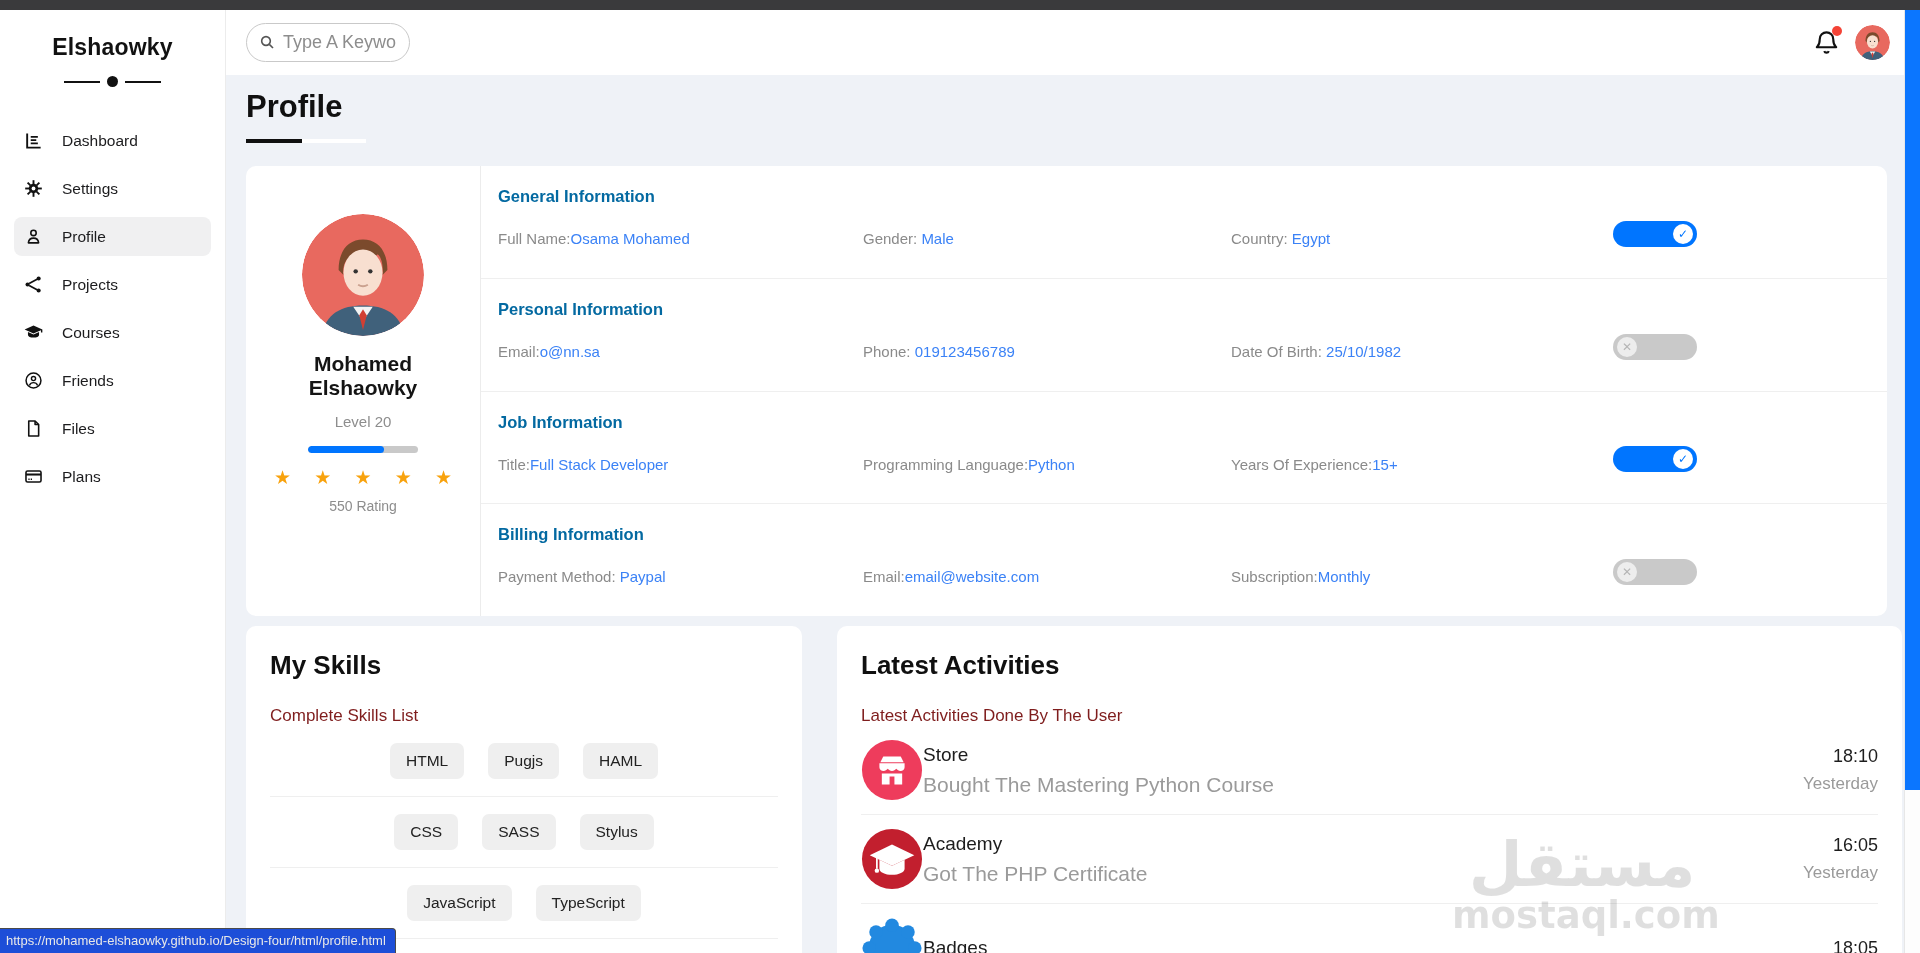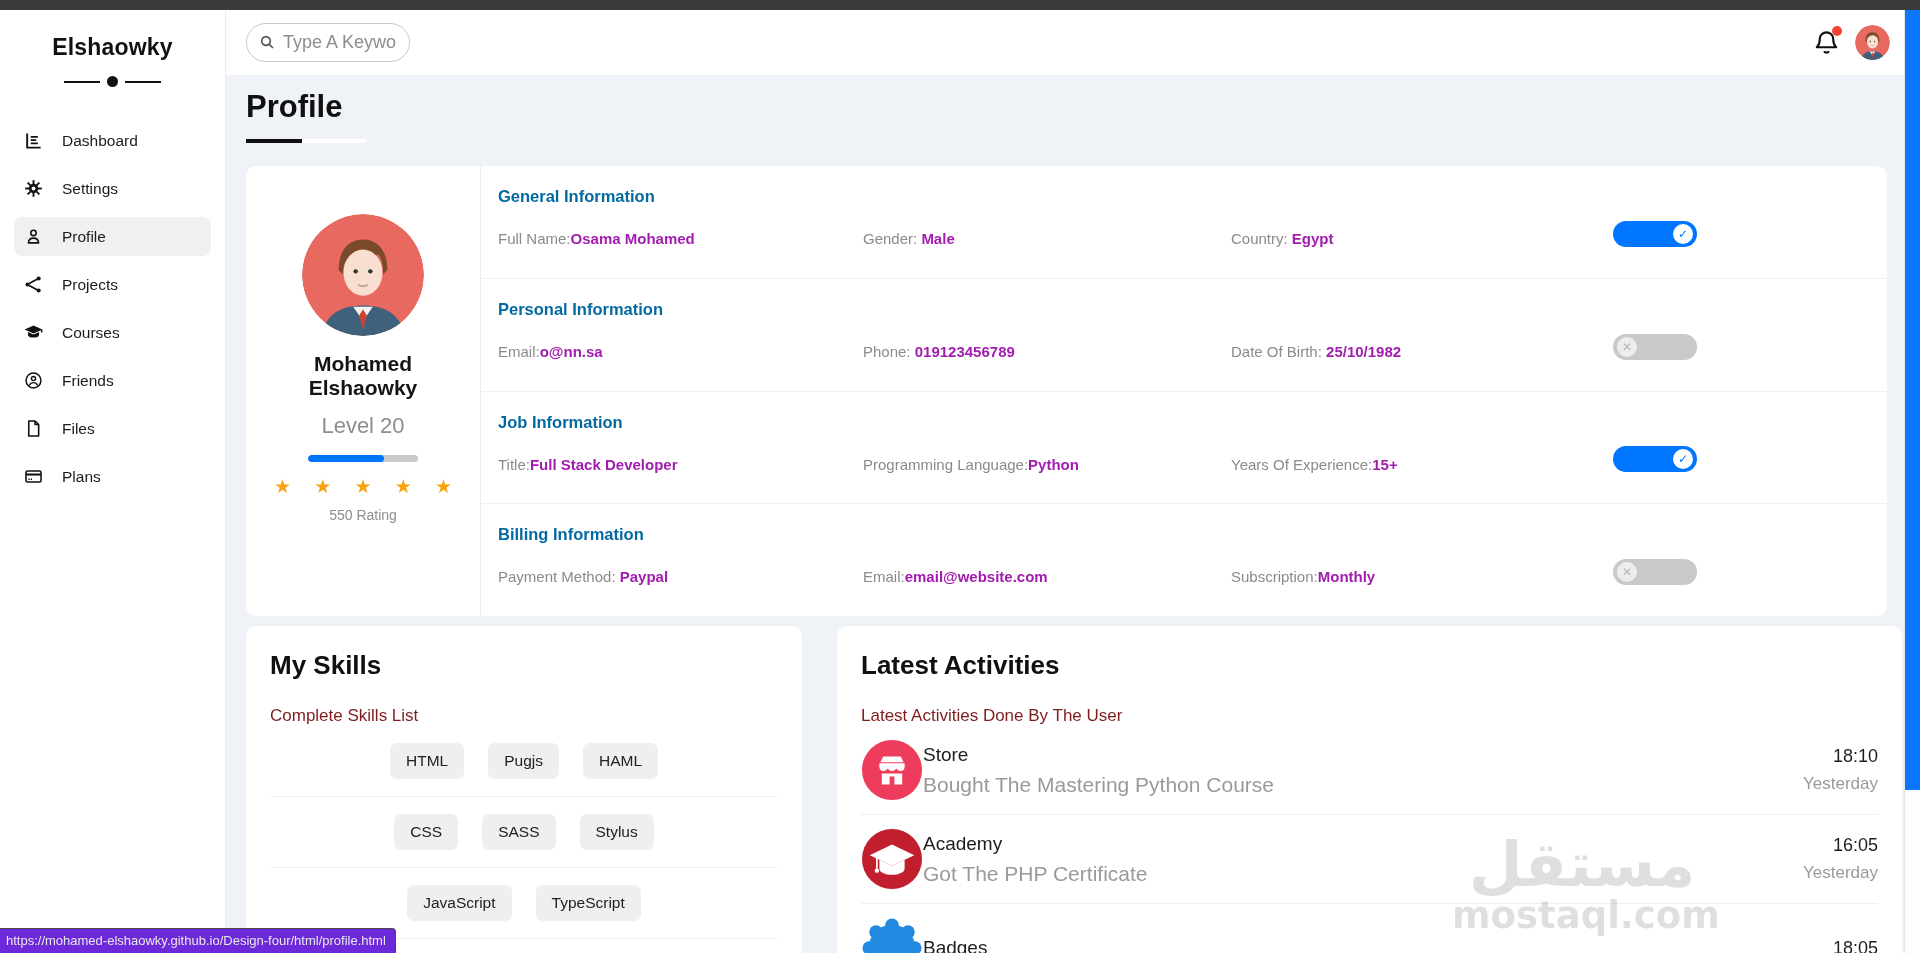--- a/index.html
+++ b/index.html
@@ -40,33 +40,33 @@
   .page-title { font-size:31px; font-weight:700; color:#101010; }
   .title-underline { display:flex; margin-top:14px; height:4px; width:120px; }
   .title-underline .b { width:56px; background:#101010; }
   .title-underline .w { width:64px; background:#ffffff; }
 
   
   .profile-card { margin-top:23px; background:#fff; border-radius:10px; height:450px; display:flex; width:1641px; }
   .pc-left { width:235px; flex:none; border-right:1px solid #ececec; display:flex; flex-direction:column; align-items:center; padding-top:48px; }
   .avatar-lg { width:122px; height:122px; border-radius:50%; overflow:hidden; }
   .p-name { margin-top:16px; text-align:center; font-size:21px; font-weight:700; color:#141414; line-height:1.15; }
-  .p-level { margin-top:13px; color:#8d8d8d; font-size:22px; }
+  .p-level { margin-top:13px; color:#8d8d8d; font-size:15px; }
   .p-progress { margin-top:16px; width:110px; height:7px; border-radius:4px; background:#c9c9c9; overflow:hidden; }
   .p-progress .fill { height:100%; background:#0075ff; border-radius:4px; }
   .p-stars { margin-top:15px; width:178px; display:flex; justify-content:space-between; color:#f8a20d; font-size:19px; line-height:1; }
   .p-rating { margin-top:11px; color:#8d8d8d; font-size:14px; }
 
   .pc-right { flex:1; display:flex; flex-direction:column; }
   .info-section { padding:21px 20px 24px 17px; border-bottom:1px solid #efefef; position:relative; flex:1; }
   .info-section:last-child { border-bottom:none; }
   .info-title { font-size:16.5px; font-weight:700; color:#0369a1; }
   .info-fields { display:grid; grid-template-columns:365px 368px 1fr; margin-top:24px; font-size:15px; }
   .info-fields .lbl { color:#8a8a8a; }
-  .info-fields .val { color:#a21caf; font-weight:700; }
+  .info-fields .val { color:#3b82f6; font-weight:400; }
   .toggle { position:absolute; right:190px; top:50%; margin-top:-1px; width:84px; height:26px; border-radius:13px; cursor:pointer; }
   .toggle.on { background:#0075ff; }
   .toggle.off { background:#c9c9c9; }
   .knob { position:absolute; top:3px; width:20px; height:20px; border-radius:50%; background:#fff;
           display:flex; align-items:center; justify-content:center; font-size:12px; font-weight:700; }
   .toggle.on .knob { right:4px; color:#0075ff; }
   .toggle.off .knob { left:4px; color:#b5b5b5; background:#ededed; }
 
   
   .bottom-row { display:flex; gap:35px; margin-top:10px; }
@@ -92,21 +92,21 @@
   .act-day { font-size:17px; color:#9a9a9a; }
 
   .watermark { position:absolute; left:615px; top:208px; width:260px; text-align:center;
                color:#000; opacity:.12; pointer-events:none; font-family:"DejaVu Sans",sans-serif; }
   .watermark .ar { font-size:62px; font-weight:700; line-height:1; }
   .watermark .en { font-size:37px; font-weight:700; line-height:1.1; }
 
   
   .scrollbar { position:absolute; right:0; top:10px; width:16px; height:943px; background:#fdfdfd; border-left:1px solid #e7e7e7; }
   .scrollbar .thumb { position:absolute; left:0; top:0; width:16px; height:780px; background:#0b76ff; }
-  .status-tooltip { position:absolute; left:0; bottom:0; background:#6d28d9; color:#e8e8e8; font-size:13px;
+  .status-tooltip { position:absolute; left:0; bottom:0; background:#1d4ed8; color:#e8e8e8; font-size:13px;
                     padding:4px 9px 5px 6px; border:1px solid #4a4a4a; border-left:none; border-bottom:none;
                     border-top-right-radius:4px; white-space:nowrap; z-index:50; }
 </style>
 </head>
 <body>
 
 <div class="window-strip"></div>
 
 <div class="app">
 

